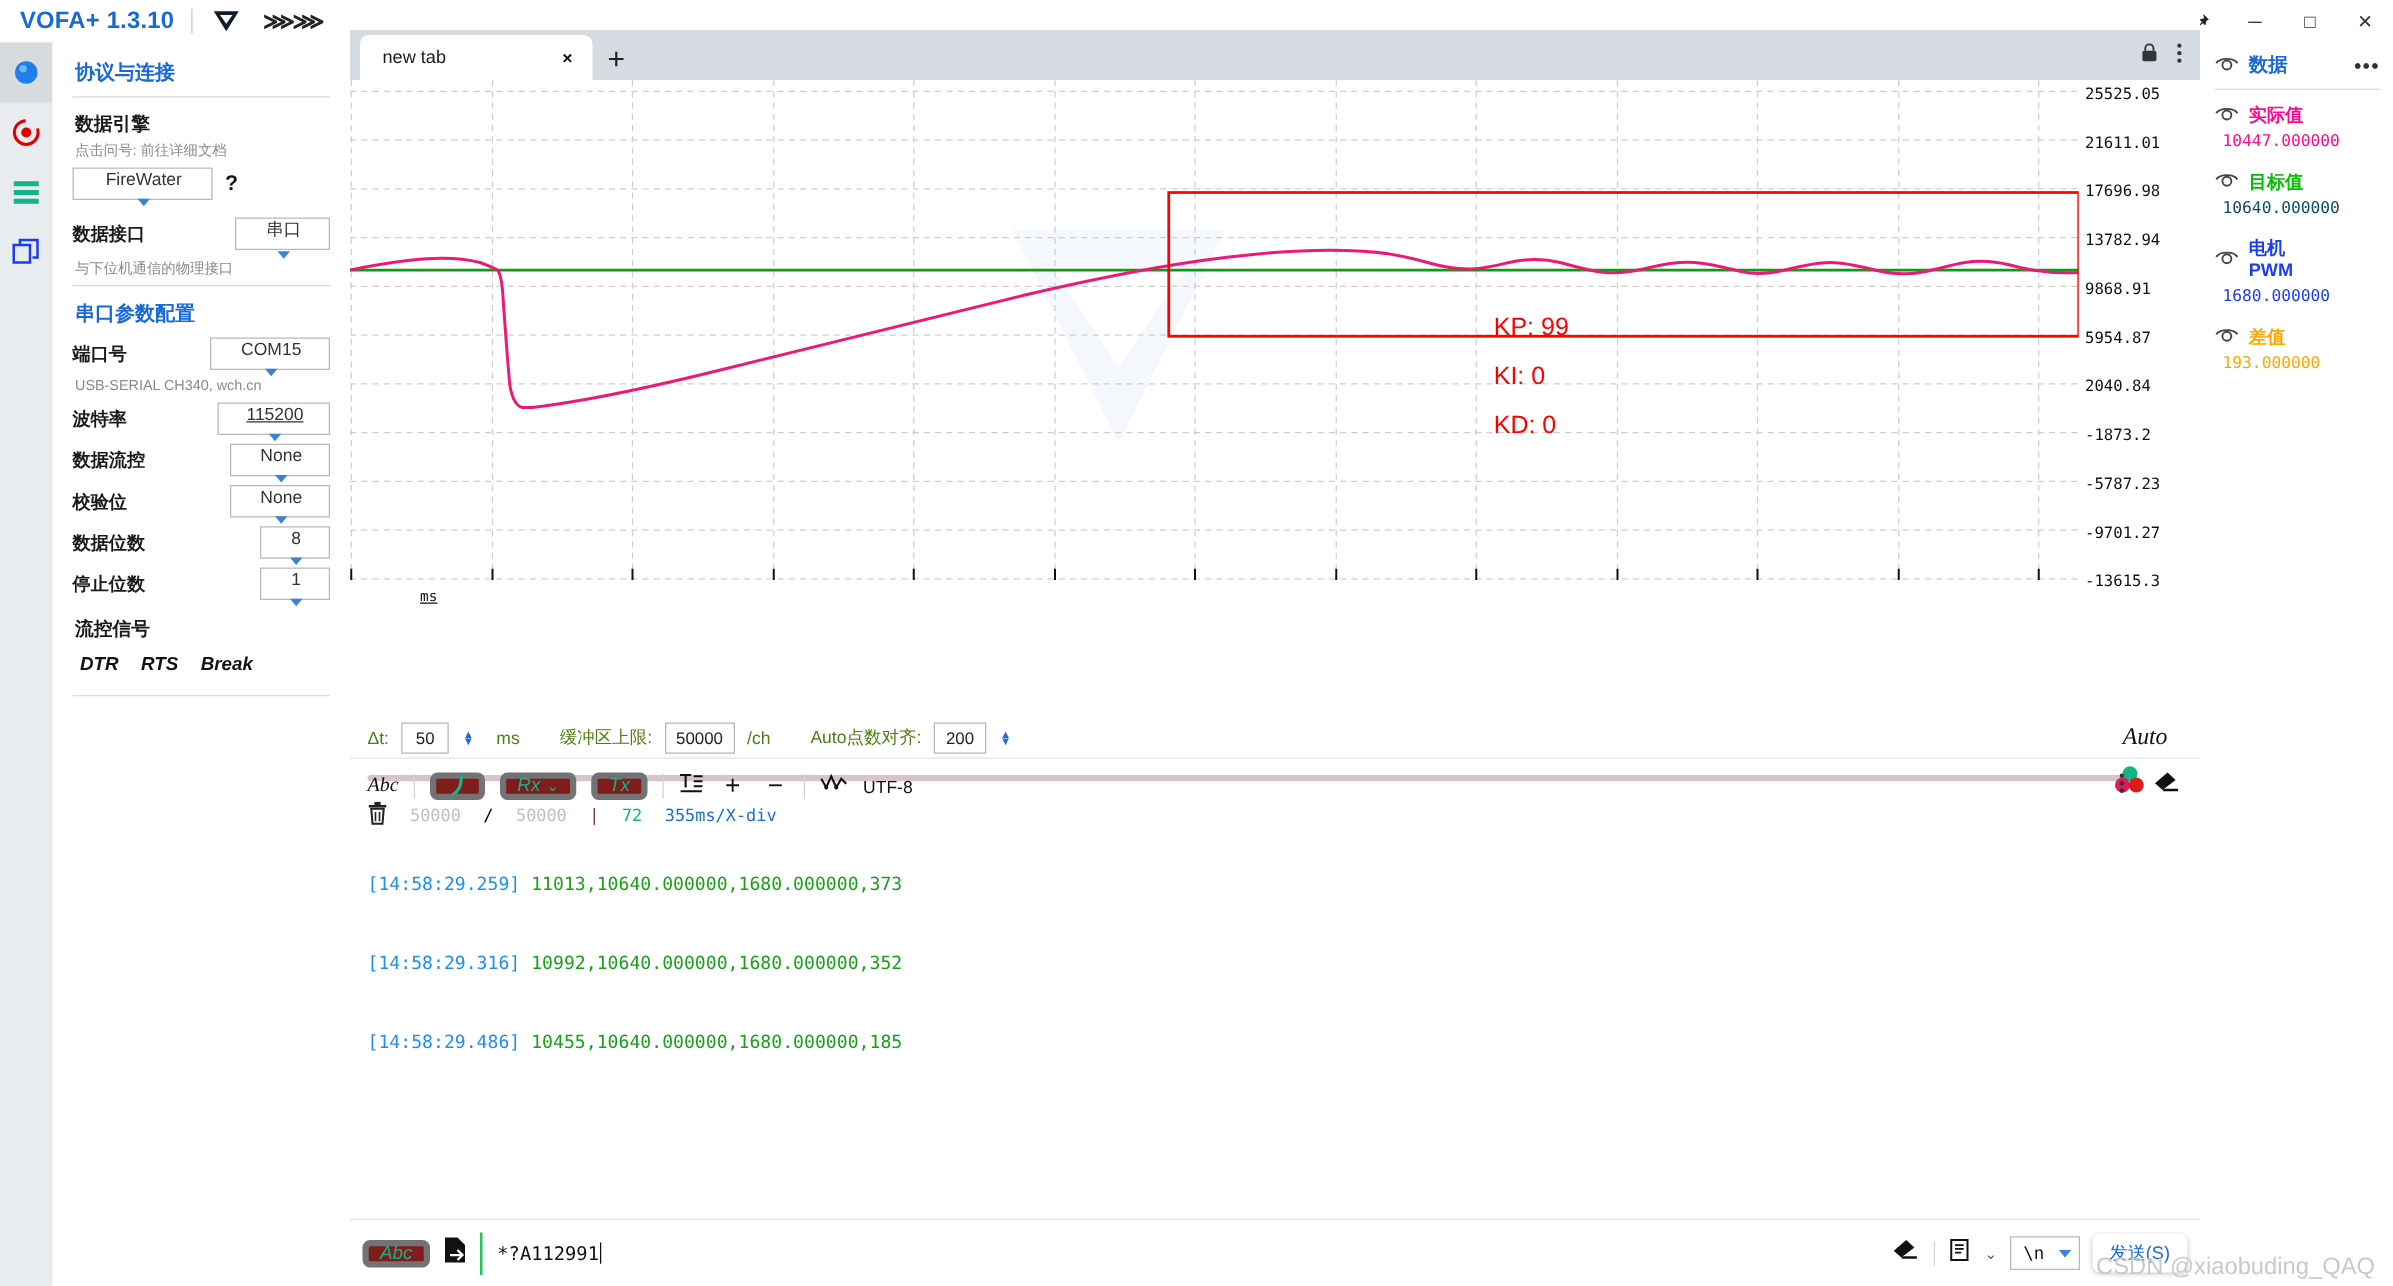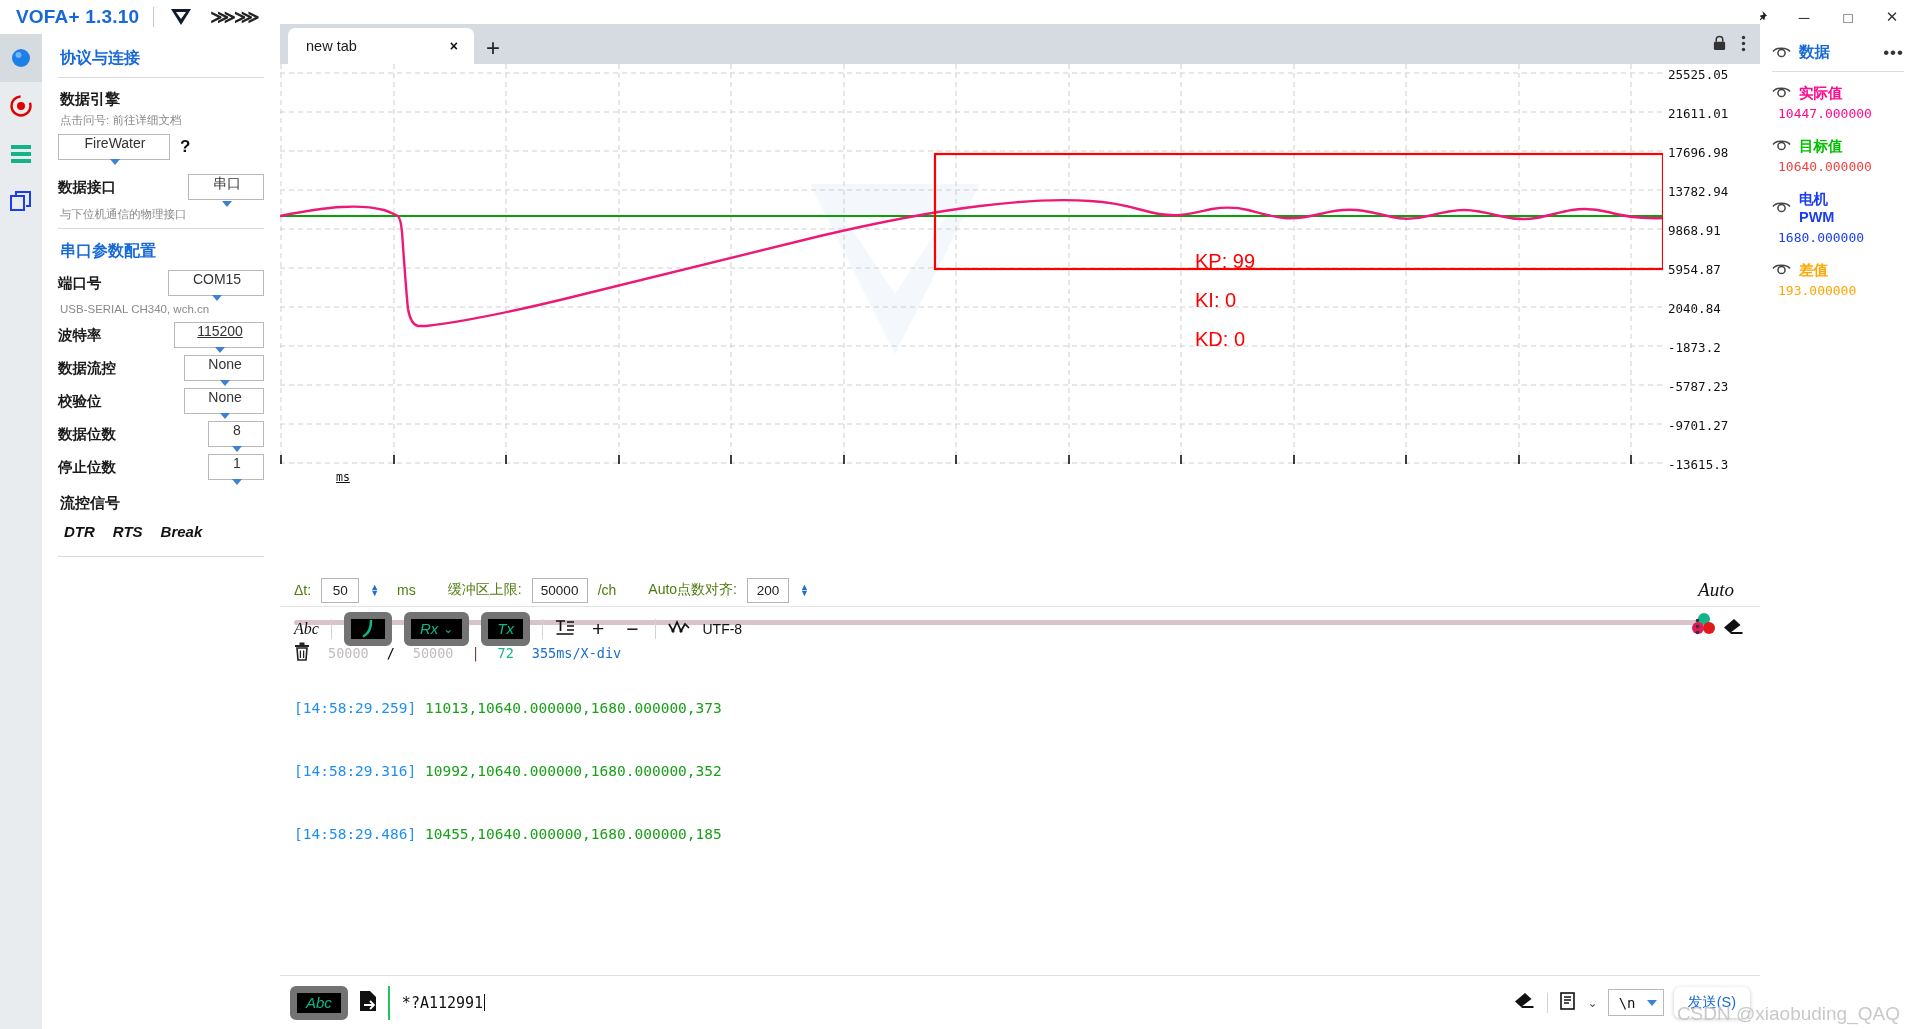--- a/index.html
+++ b/index.html
@@ -171,23 +171,23 @@
   .pipe { color: #7a3b3b; }
 
   
   #termbar {
     position: absolute; left: 0; top: 606px; width: 1480px; height: 44px;
     display: flex; align-items: center; gap: 12px; padding: 0 14px;
     border-top: 1px solid #e4e4e4;
   }
   #termbar .tsep { width: 1px; height: 20px; background: #d2d2d2; }
   .pill {
-    border: 7px solid #737373; border-radius: 6px; height: 34px;
+    border: 5px solid #737373; border-radius: 6px; height: 22px;
     display: flex; align-items: center; justify-content: center;
-    padding: 0 9px; background: #000000; font-size: 15px; font-style: italic;
+    padding: 0 9px; background: #7f1d1d; font-size: 15px; font-style: italic;
   }
   .abcbtn {
     font-size: 16px; font-style: italic; color: #111;
     font-family: "Liberation Serif", serif;
   }
   .tbtn { font-size: 21px; color: #111; padding: 0 5px; }
   .utf { font-size: 14px; color: #111; }
   #termbar .right { margin-left: auto; display: flex; align-items: center; gap: 22px; }
 
   
@@ -683,21 +683,21 @@
     <div class="var">
       <div class="var-head">
         <span class="eye">
           <svg width="19" height="13" viewBox="0 0 19 13">
               <path d="M1 6.5C4 2 15 2 18 6.5" fill="none" stroke="#444" stroke-width="1.5"></path>
               <circle cx="9.5" cy="8" r="3.6" fill="none" stroke="#444" stroke-width="1.5"></circle>
             </svg>
         </span>
         <span class="var-name" style="color:#00c000">目标值</span>
       </div>
-      <div class="var-val" style="color:#ef4444">10640.000000</div>
+      <div class="var-val" style="color:#0c4a6e">10640.000000</div>
     </div>
 
     <div class="var">
       <div class="var-head">
         <span class="eye">
           <svg width="19" height="13" viewBox="0 0 19 13">
               <path d="M1 6.5C4 2 15 2 18 6.5" fill="none" stroke="#444" stroke-width="1.5"></path>
               <circle cx="9.5" cy="8" r="3.6" fill="none" stroke="#444" stroke-width="1.5"></circle>
             </svg>
         </span>

